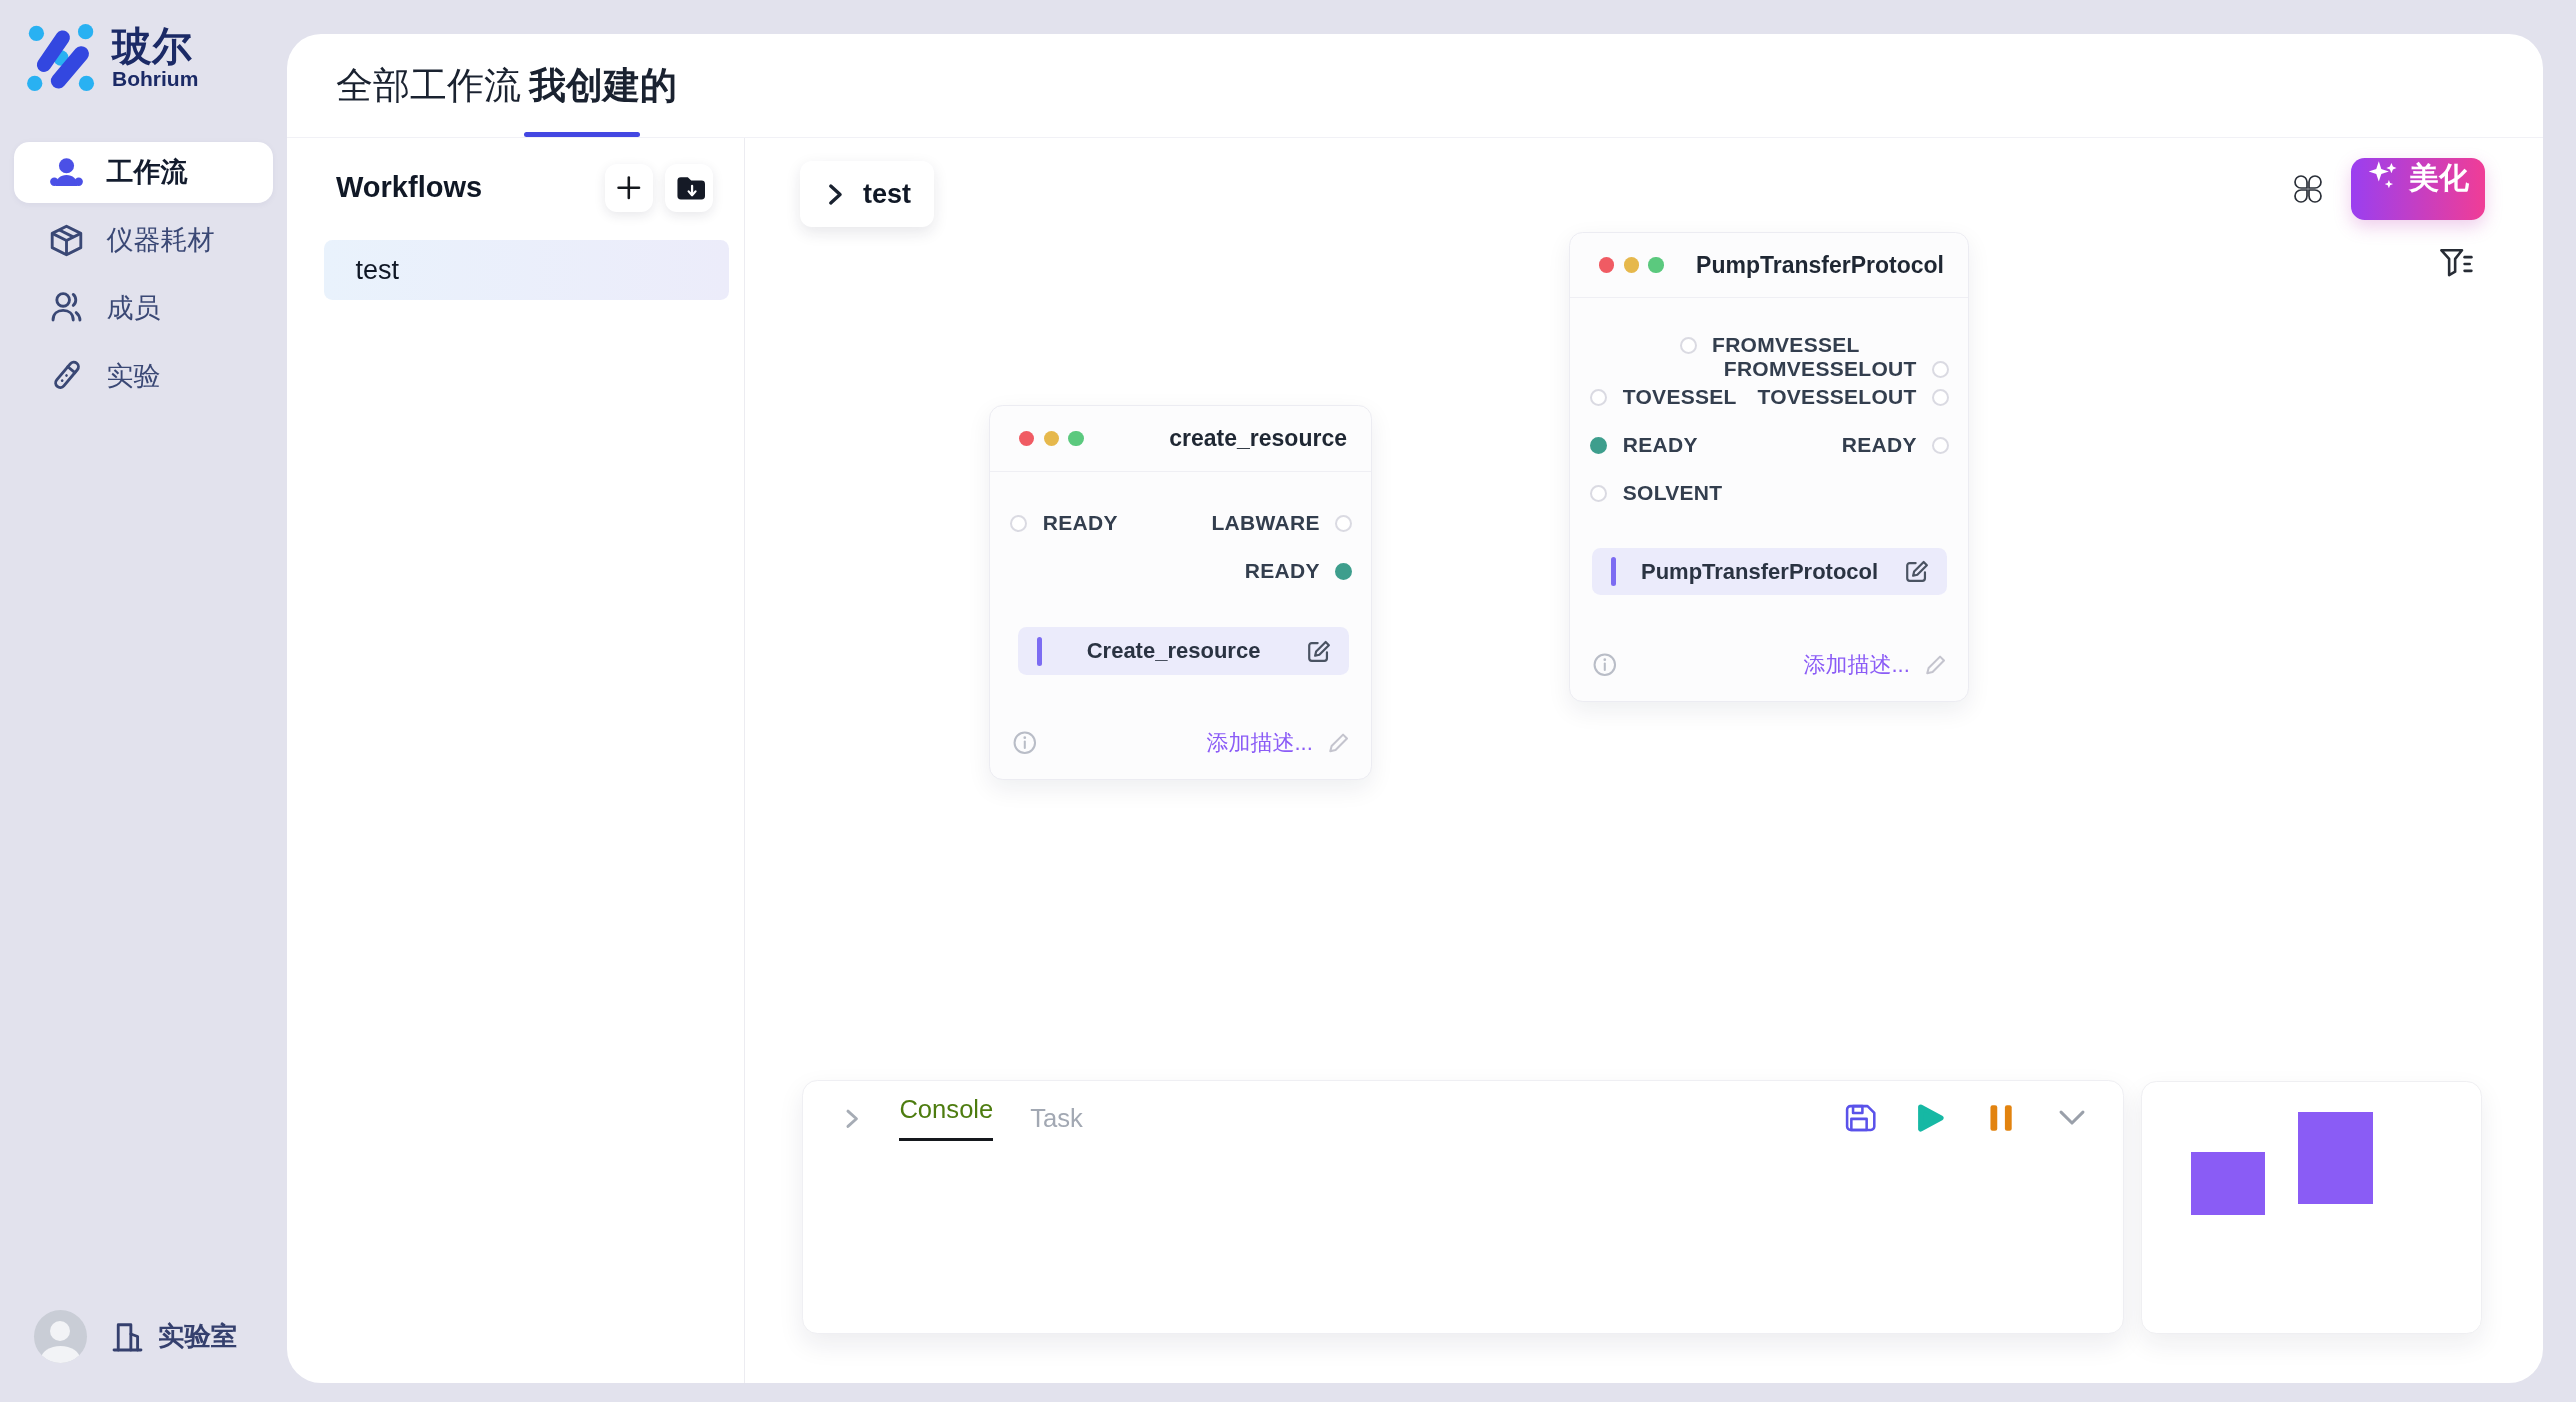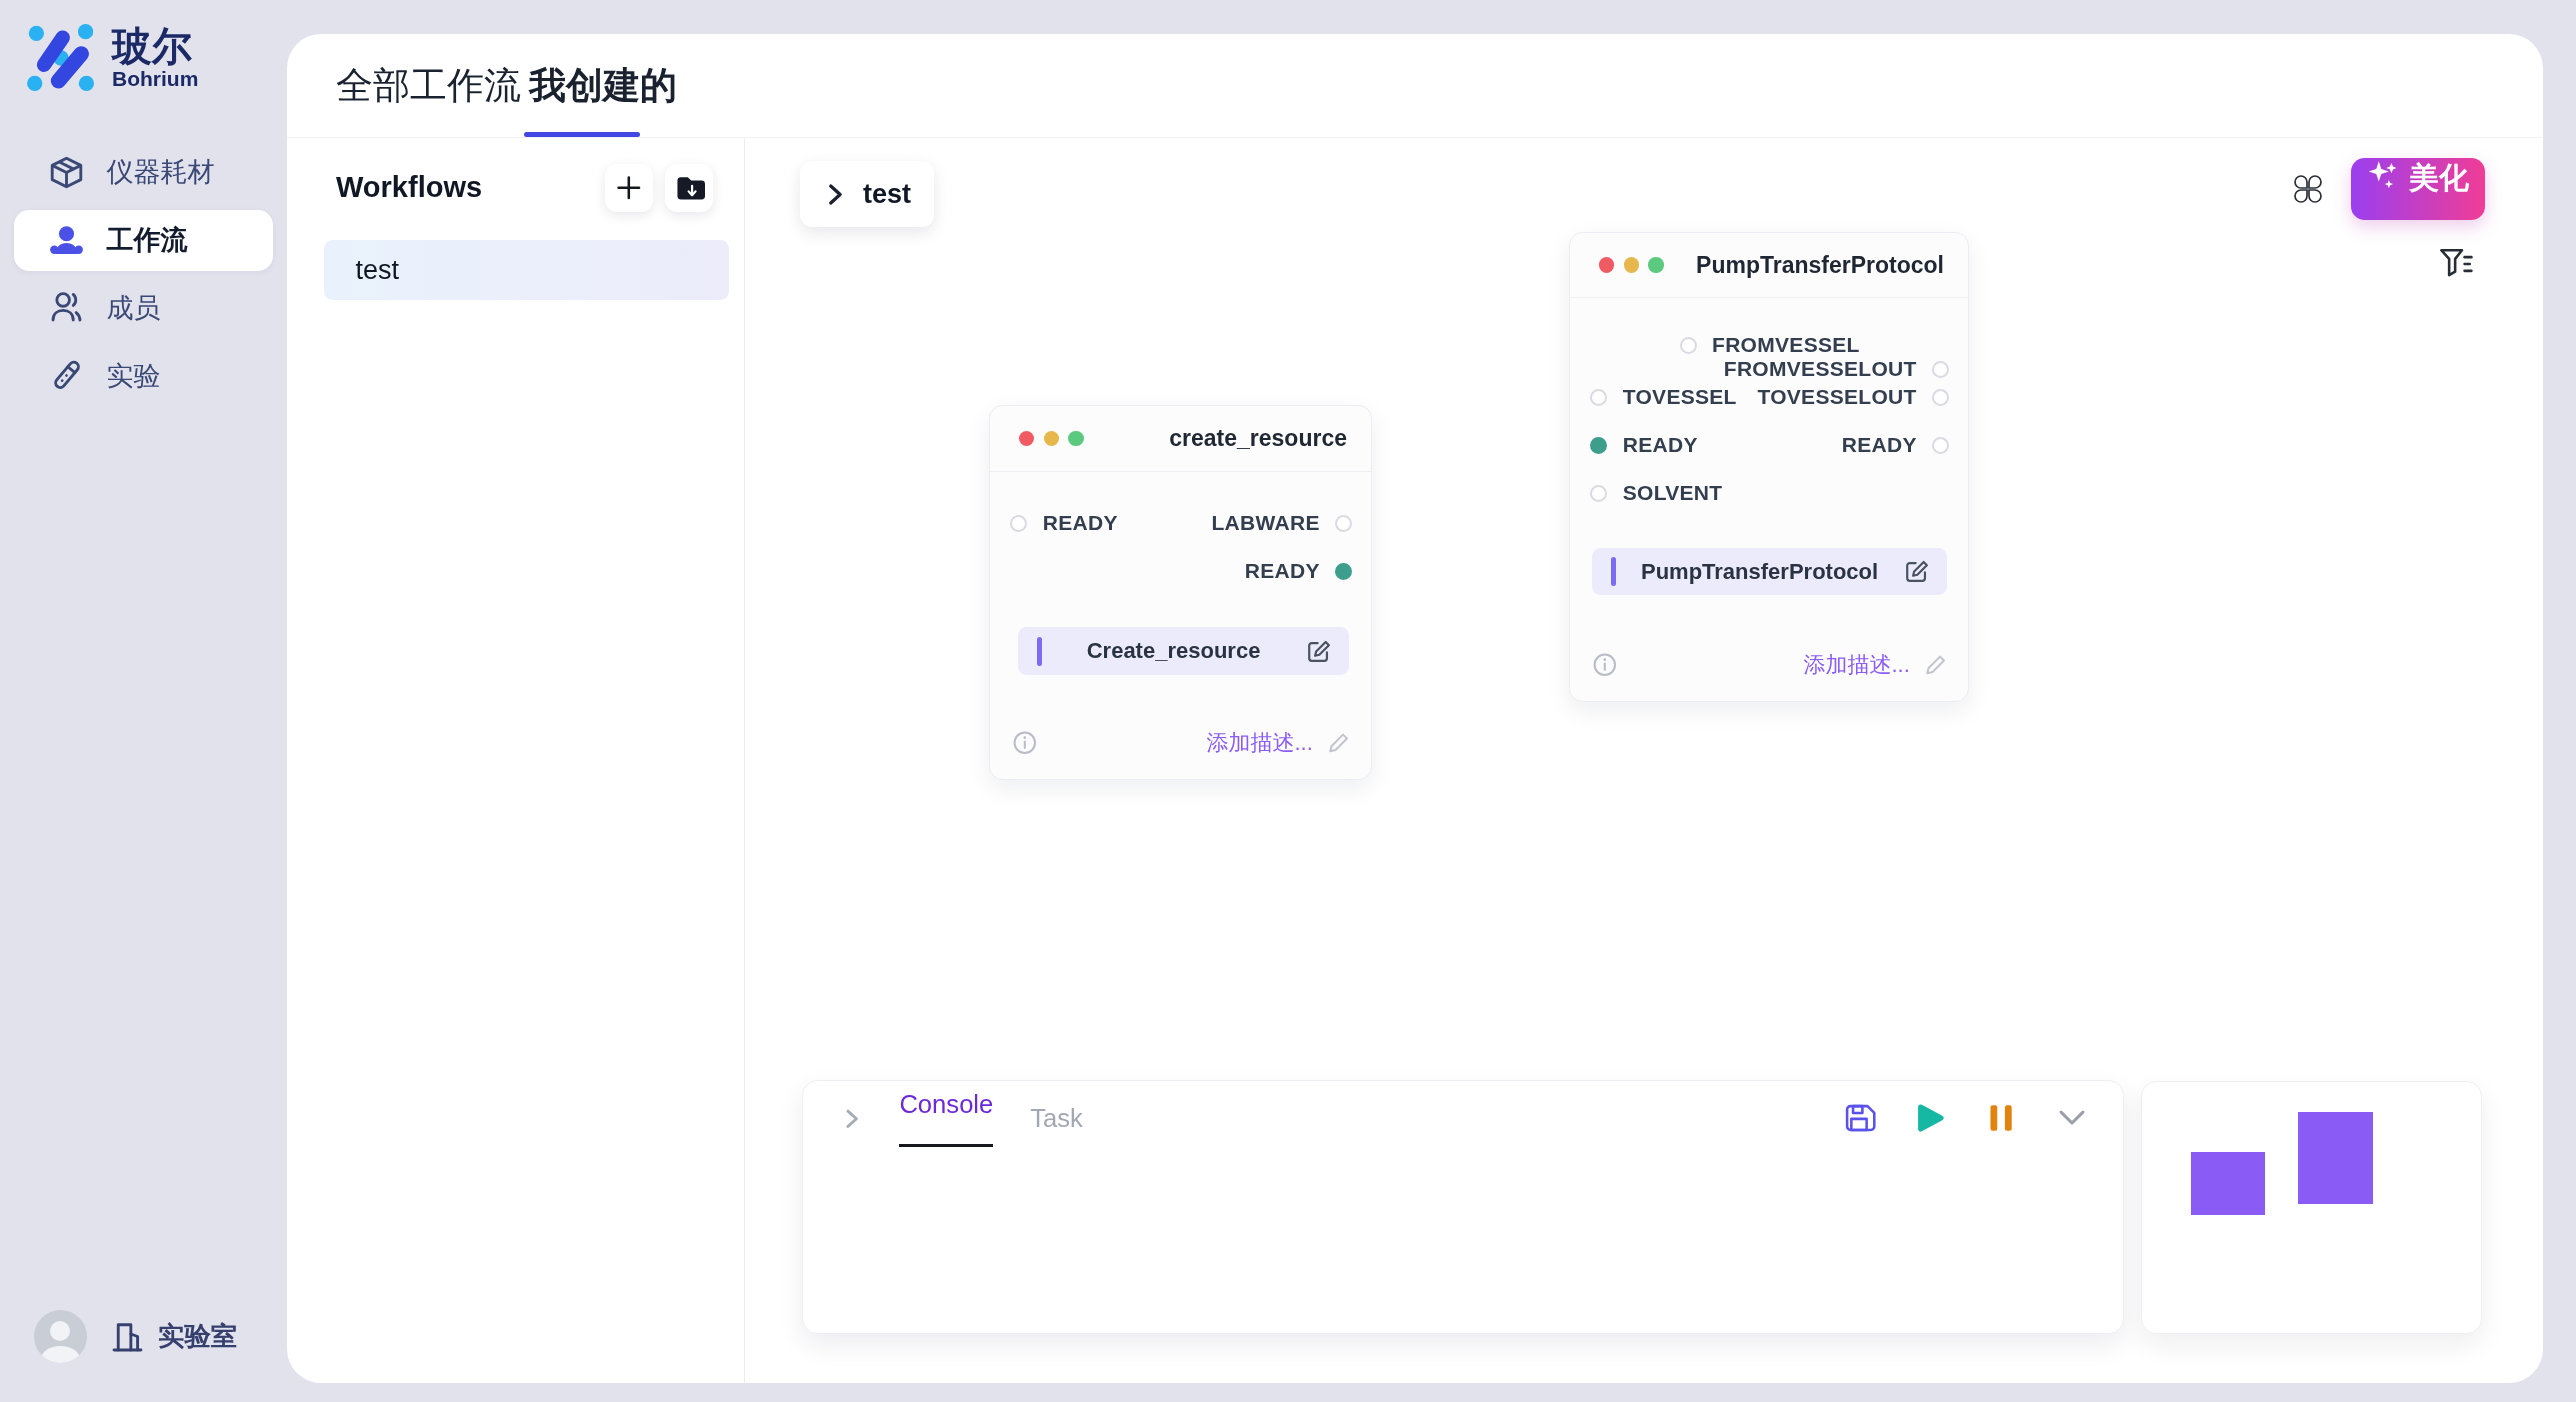--- a/index.html
+++ b/index.html
@@ -81,21 +81,21 @@
   .pill-edit{width:27px;height:27px;margin-right:17px;flex:0 0 27px;}
   .node-foot{position:absolute;left:22px;right:19px;bottom:19px;height:34px;display:flex;align-items:center;}
   .desc{margin-left:auto;font-size:22px;color:#8b5cf6;margin-right:13.6px;}
   .icon26{width:25.6px;height:25.6px;}
 
   
   #console{position:absolute;left:55px;top:942px;width:1322px;height:254px;background:#fff;z-index:5;
     border:1.7px solid #EFEFF3;border-radius:15.3px;box-shadow:0 10.2px 25.6px rgba(25,30,60,.08);}
   .con-head{position:absolute;left:39px;right:34px;top:15.3px;height:44px;display:flex;align-items:center;gap:37px;}
   .con-tab{font-size:25.6px;color:#A2A8B3;cursor:pointer;}
-  .con-tab.active{color:#6d28d9;font-weight:500;border-bottom:3.4px solid #15181D;padding-bottom:25px;}
+  .con-tab.active{color:#4d7c0f;font-weight:500;border-bottom:3.4px solid #15181D;padding-bottom:14px;}
   .con-icons{margin-left:auto;display:flex;align-items:center;gap:37px;}
   .con-ic{width:34px;height:34px;cursor:pointer;display:flex;align-items:center;justify-content:center;}
 
   
   #minimap{position:absolute;left:1394px;top:943px;width:341px;height:253px;background:#fff;z-index:5;
     border:1.7px solid #EFEFF2;border-radius:15.3px;box-shadow:0 10.2px 25.6px rgba(25,30,60,.07);}
   .mm-node{position:absolute;background:#8A5CF5;}
   #mm1{left:49px;top:70px;width:74px;height:63px;}
   #mm2{left:156px;top:30px;width:75px;height:92px;}
 </style>
@@ -113,37 +113,37 @@
       <line x1="26" y1="54" x2="48" y2="22" stroke="#3347E0" stroke-width="17" stroke-linecap="round"></line>
       <line x1="43" y1="73" x2="70" y2="41" stroke="#3347E0" stroke-width="18" stroke-linecap="round"></line>
     </svg>
     <div>
       <div class="brand-zh">玻尔</div>
       <div class="brand-en">Bohrium</div>
     </div>
   </div>
 
   <div class="menu">
+    <div class="menu-item active">
+      <svg class="mi-icon" viewBox="0 0 44 44">
+        <circle cx="22" cy="14" r="9" fill="#4B50E6"></circle>
+        <path d="M9 38 c0-9 6-13 13-13 s13 4 13 13 Z" fill="#4B50E6"></path>
+        <circle cx="7.5" cy="33" r="5" fill="#4B50E6"></circle>
+        <circle cx="36.5" cy="33" r="5" fill="#4B50E6"></circle>
+      </svg>
+      <span>工作流</span>
+    </div>
     <div class="menu-item">
       <svg class="mi-icon" viewBox="0 0 44 44" fill="none" stroke="#3A4875" stroke-width="3.4" stroke-linejoin="round">
         <path d="M22 5 L39 13.5 V30.5 L22 39 L5 30.5 V13.5 Z"></path>
         <path d="M5 13.5 L22 22 L39 13.5"></path>
         <path d="M22 22 V39"></path>
         <path d="M13.5 9.5 L30.5 18"></path>
       </svg>
       <span>仪器耗材</span>
-    </div>
-    <div class="menu-item active">
-      <svg class="mi-icon" viewBox="0 0 44 44">
-        <circle cx="22" cy="14" r="9" fill="#4B50E6"></circle>
-        <path d="M9 38 c0-9 6-13 13-13 s13 4 13 13 Z" fill="#4B50E6"></path>
-        <circle cx="7.5" cy="33" r="5" fill="#4B50E6"></circle>
-        <circle cx="36.5" cy="33" r="5" fill="#4B50E6"></circle>
-      </svg>
-      <span>工作流</span>
     </div>
     <div class="menu-item">
       <svg class="mi-icon" viewBox="0 0 44 44" fill="none" stroke="#3A4875" stroke-width="3.4" stroke-linecap="round">
         <circle cx="18" cy="13" r="7.5"></circle>
         <path d="M6 37 c0-8 5.5-11.5 12-11.5 s12 3.5 12 11.5"></path>
         <path d="M30 6.5 a8.5 8.5 0 0 1 0 13"></path>
         <path d="M33.5 28 a12 12 0 0 1 4.5 9"></path>
       </svg>
       <span>成员</span>
     </div>

